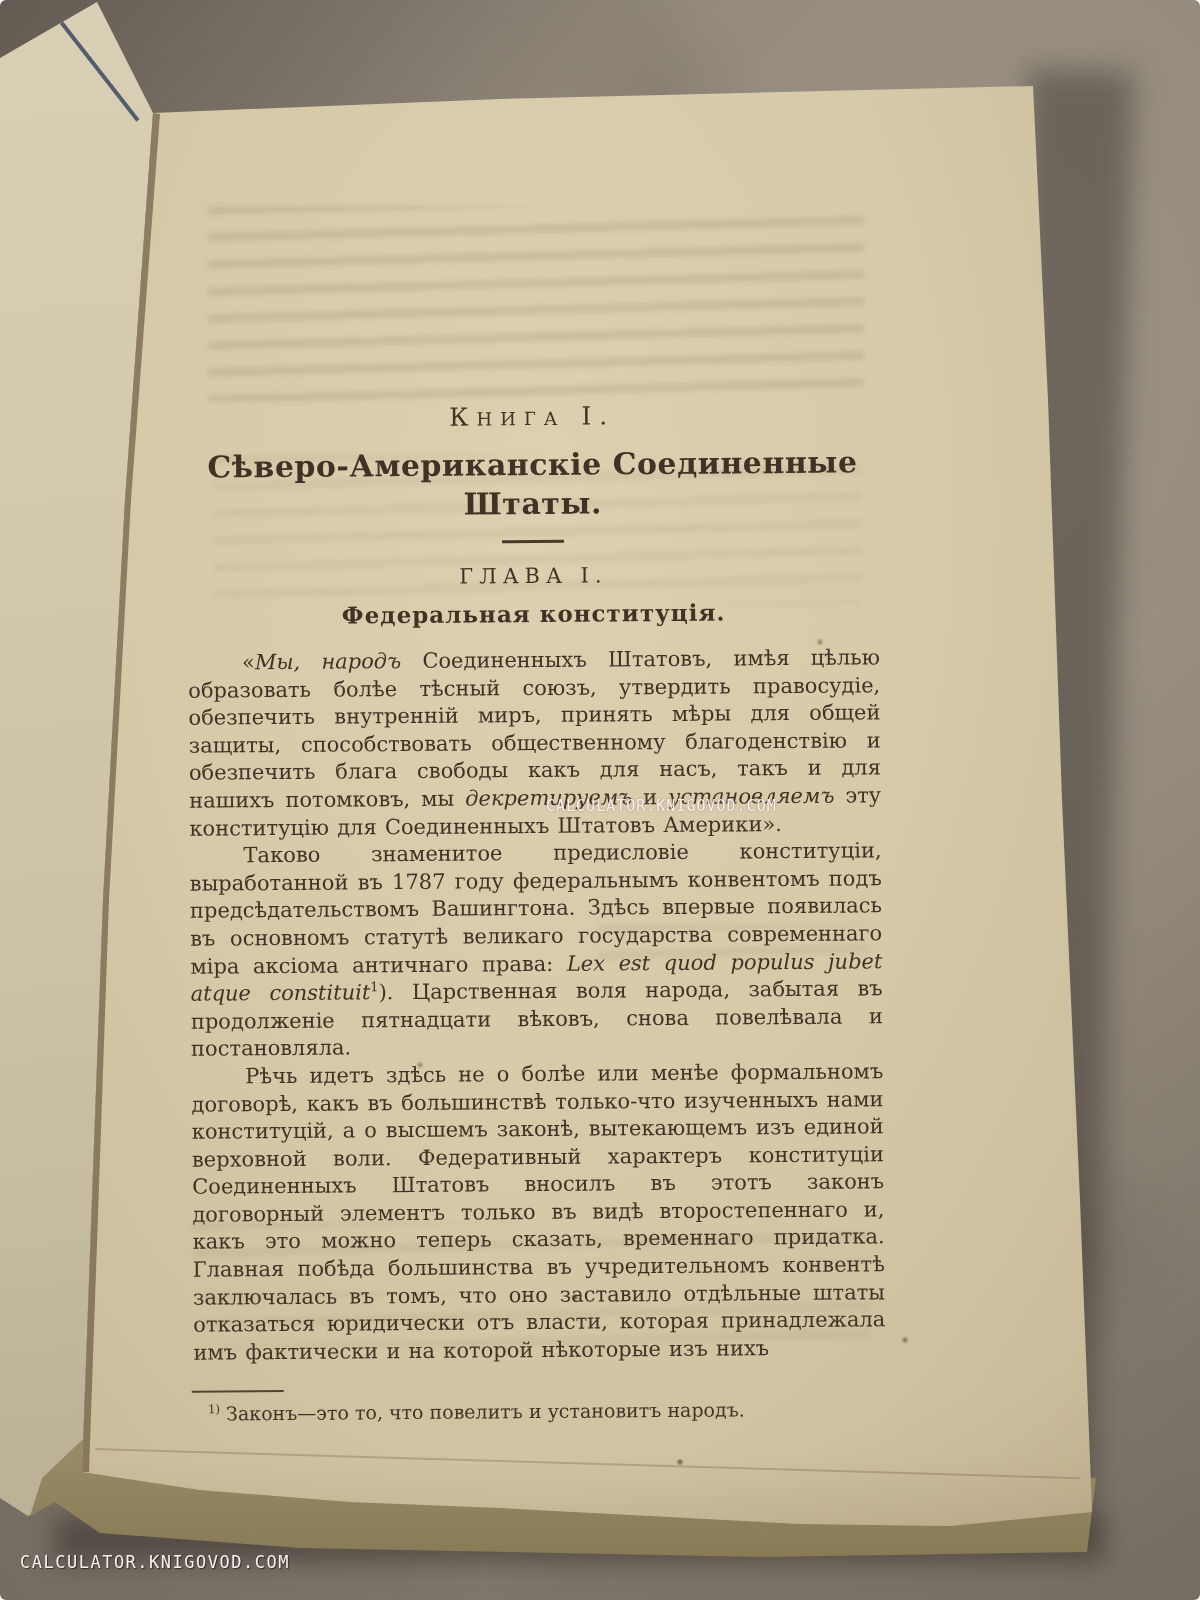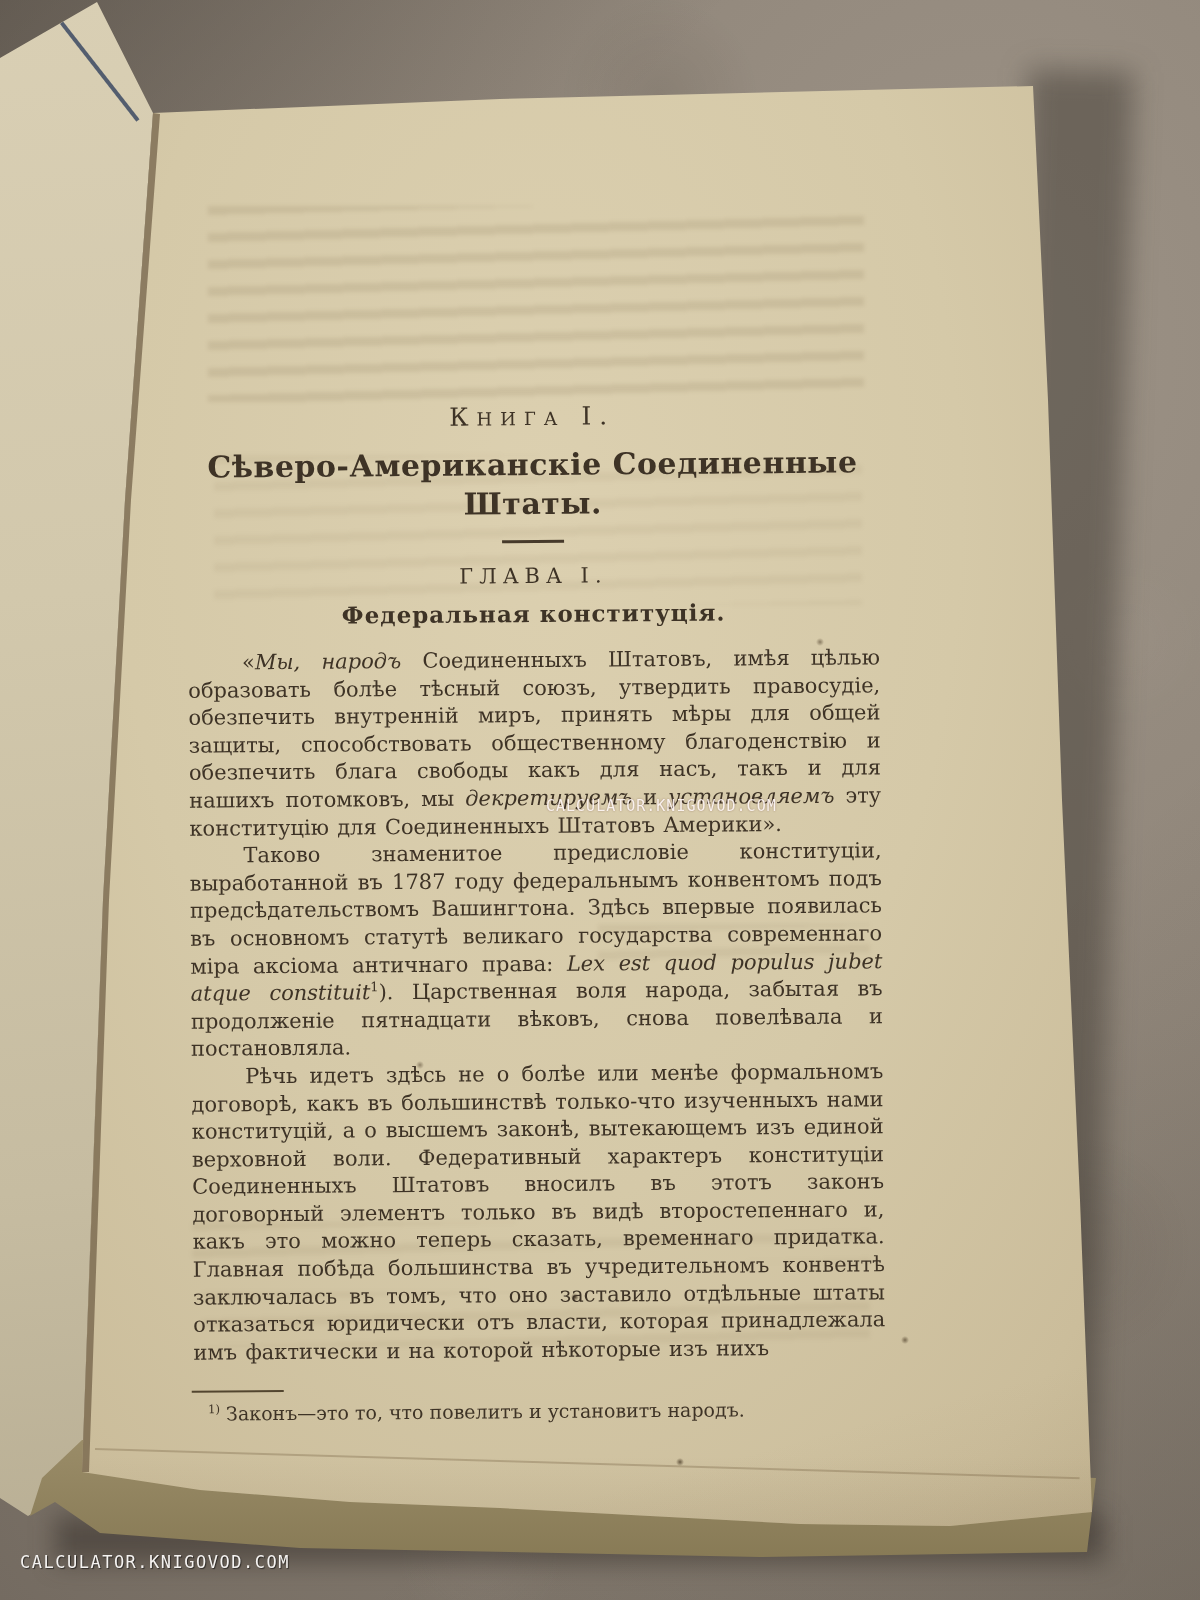--- a/index.html
+++ b/index.html
@@ -2,20 +2,21 @@
 <html><head>
 <meta charset="utf-8">
 <style>
   html,body{margin:0;padding:0;}
   body{width:1200px;height:1600px;overflow:hidden;font-family:"DejaVu Serif","Liberation Serif",serif;}
   .scene{position:relative;width:1200px;height:1600px;overflow:hidden;
     background:
       linear-gradient(135deg, rgba(52,46,40,.38) 0%, rgba(52,46,40,0) 26%),
       linear-gradient(315deg, rgba(60,54,46,.18) 0%, rgba(60,54,46,0) 30%),
       radial-gradient(ellipse at 82% 22%, #9c9286 0%, #90867a 40%, #80776c 75%, #746b61 100%);
+    border-radius: 6px;
   }
   .mottle{position:absolute;inset:0;z-index:0;opacity:.55;background:
       radial-gradient(circle 90px at 18% 11%, rgba(70,62,54,.35), transparent 70%),
       radial-gradient(circle 140px at 55% 6%, rgba(80,72,62,.28), transparent 70%),
       radial-gradient(circle 120px at 94% 40%, rgba(170,160,148,.25), transparent 70%),
       radial-gradient(circle 160px at 90% 78%, rgba(60,54,46,.18), transparent 70%),
       radial-gradient(circle 130px at 40% 97%, rgba(165,155,143,.22), transparent 70%),
       radial-gradient(circle 100px at 70% 92%, rgba(70,62,54,.20), transparent 70%);}
   .shadow-right{position:absolute;left:1008px;top:70px;width:105px;height:1460px;z-index:1;
     background:rgba(48,42,36,.42);filter:blur(14px);transform:rotate(1.6deg);}

